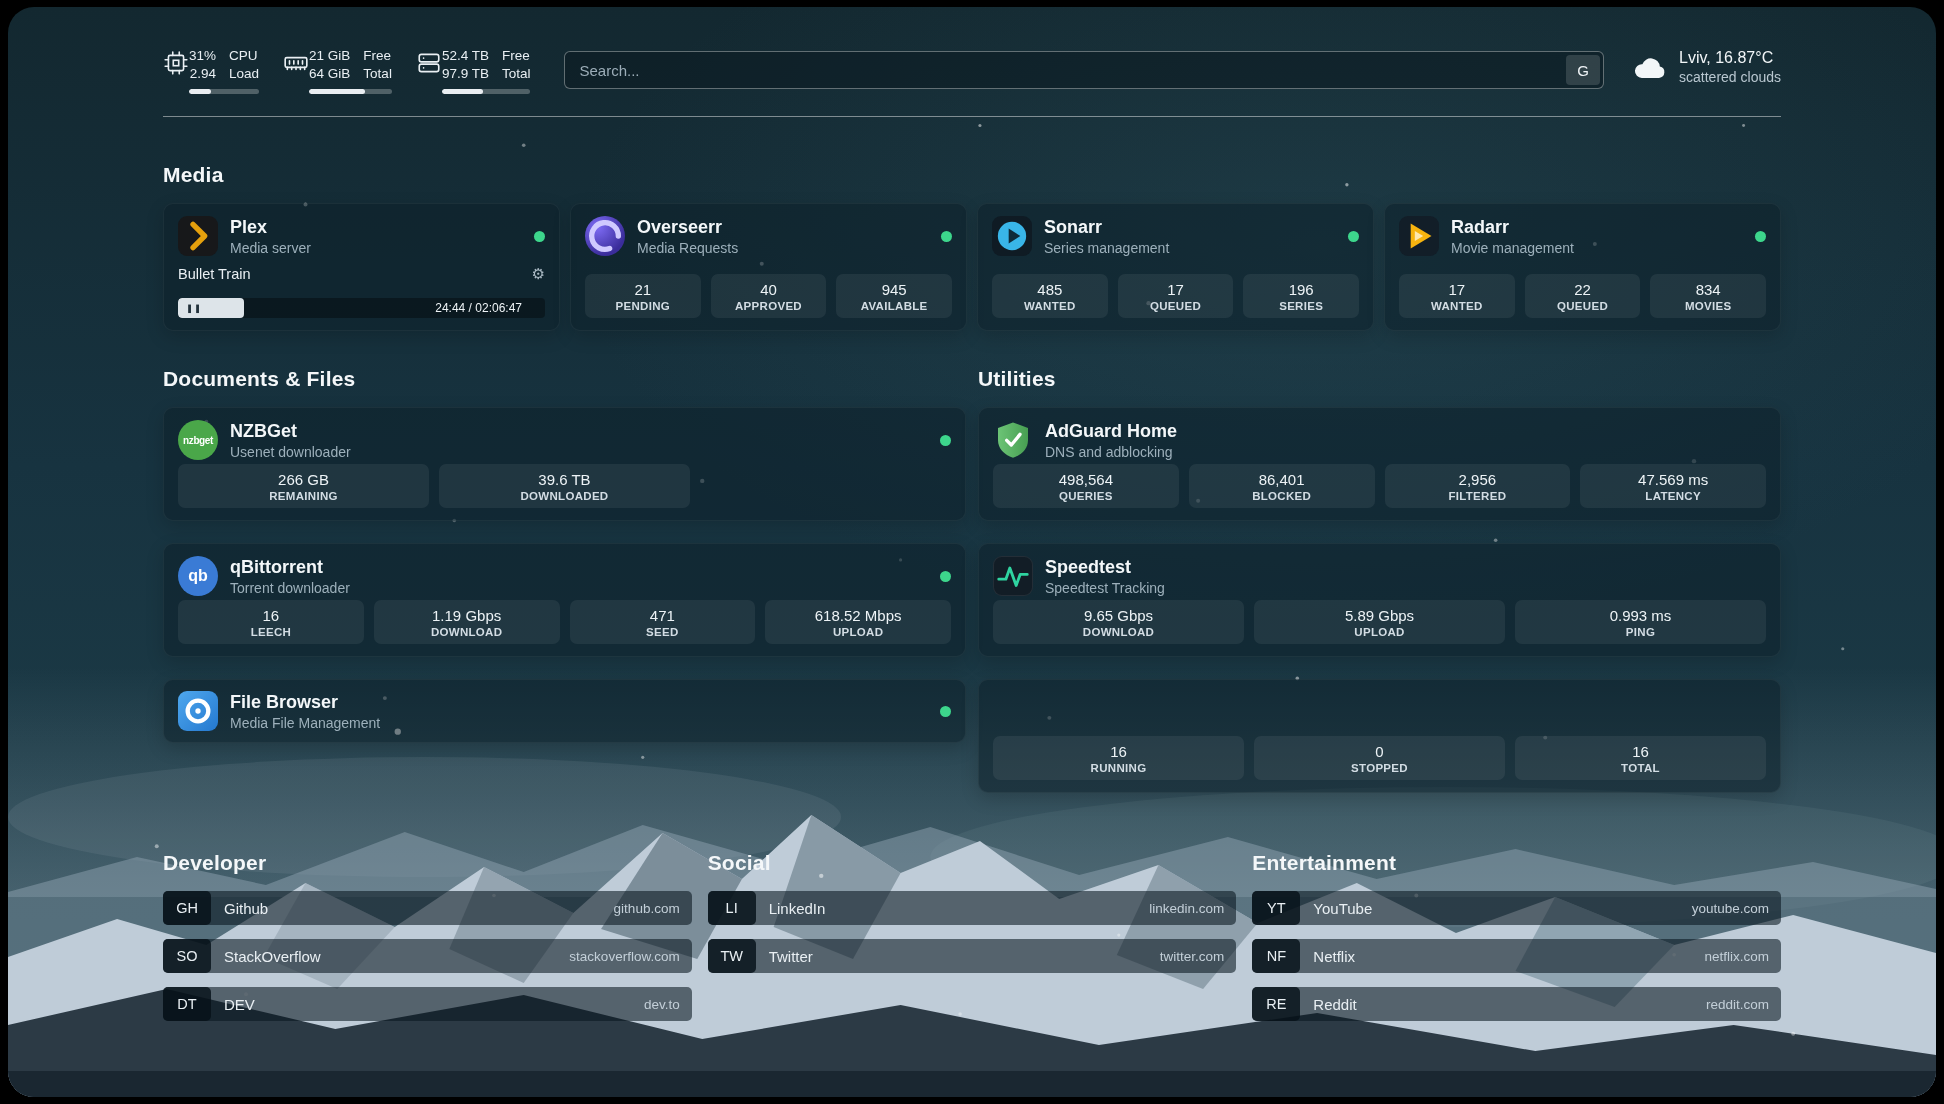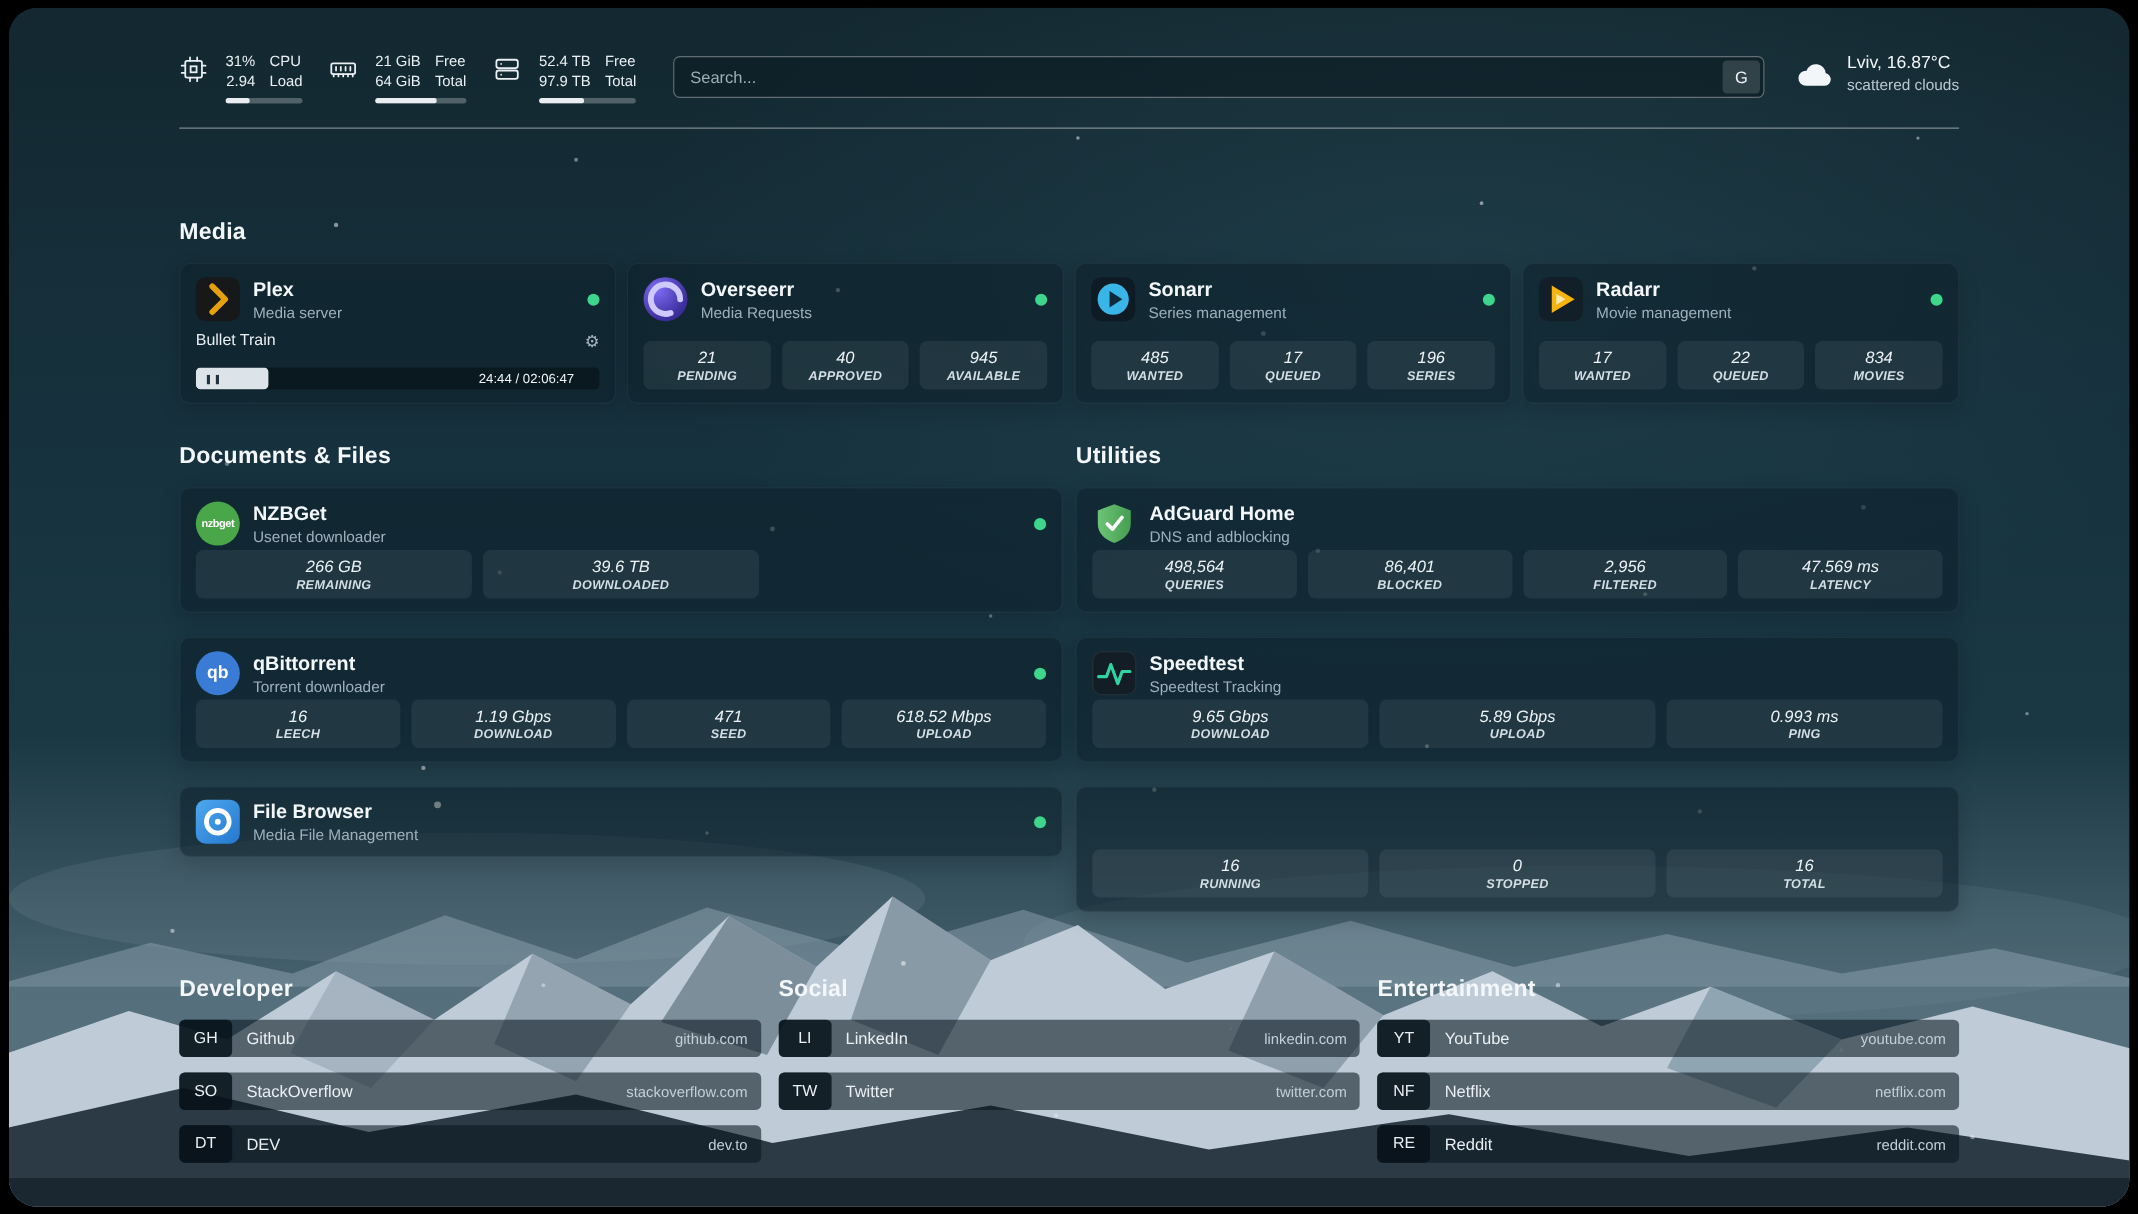--- a/index.html
+++ b/index.html
@@ -12,21 +12,21 @@
       linear-gradient(180deg,#132830 0%,#173340 42%,#1b3945 68%,#1f3f4b 100%);
   }
   .bg-layer { position:absolute; inset:0; z-index:0; pointer-events:none; }
   .mountains { position:absolute; left:0; right:0; bottom:0; width:100%; height:470px; display:block; }
   .snow { position:absolute; inset:0; width:100%; height:100%; }
   .content { position:relative; z-index:2; width:1618px; margin:0 auto; }
 
   
   .topbar { display:flex; align-items:flex-start; padding-top:40px; }
   .monitors { display:flex; gap:24px; flex-shrink:0; }
-  .monitor { display:flex; gap:16px; align-items:flex-start; }
+  .monitor { display:flex; gap:0; align-items:flex-start; }
   .monitor > svg { width:26px; height:26px; margin-top:3px; flex-shrink:0; }
   .mon-block { display:flex; flex-direction:column; }
   .mon-cols { display:flex; gap:13px; }
   .mon-col { display:flex; flex-direction:column; font-size:13.5px; color:#e9eff3; line-height:1.35; }
   .mon-col.values { align-items:flex-end; }
   .mon-bar { margin-top:6px; height:5px; border-radius:3px; background:rgba(255,255,255,0.26); overflow:hidden; }
   .mon-fill { height:100%; background:#e9edf1; border-radius:3px; }
 
   .searchbar { flex:1; margin:4px 28px 0 34px; position:relative; height:38px; }
   .searchbar input {
@@ -43,21 +43,21 @@
   }
   .weather { display:flex; align-items:center; gap:11px; flex-shrink:0; margin-top:2px; }
   .weather svg { width:36px; height:30px; }
   .weather .w-line1 { font-size:16px; color:#f2f6f8; }
   .weather .w-line2 { font-size:14px; color:#b9c7d0; margin-top:2px; }
 
   .divider { margin-top:22px; border-bottom:1.5px solid rgba(255,255,255,0.45); }
 
   
   .section-title { font-size:21px; font-weight:700; color:#f4f7f9; margin-bottom:16px; letter-spacing:0.2px; }
-  .media-section { margin-top:82px; }
+  .media-section { margin-top:46px; }
   .media-grid { display:grid; grid-template-columns:repeat(4,1fr); gap:10px; }
   .two-col { display:grid; grid-template-columns:1fr 1fr; gap:12px; margin-top:36px; align-items:start; }
   .col-stack { display:flex; flex-direction:column; gap:22px; }
 
   
   .card {
     background:rgba(12,30,40,0.52); border:1px solid rgba(255,255,255,0.05);
     border-radius:10px; padding:12px 14px; position:relative;
     display:flex; flex-direction:column; cursor:pointer;
     box-shadow:0 6px 18px rgba(0,0,0,0.16);
@@ -70,21 +70,21 @@
   .app-icon svg { width:100%; height:100%; }
   .app-meta { min-width:0; }
   .app-name { font-size:18px; font-weight:700; color:#f3f7f9; line-height:1.15; }
   .app-desc { font-size:14px; color:#9db0bb; margin-top:2px; }
   .status-dot { margin-left:auto; width:11px; height:11px; border-radius:50%; background:#3dd68c; flex-shrink:0; }
 
   .stats { display:grid; gap:10px; margin-top:auto; }
   .stats.c3 { grid-template-columns:repeat(3,1fr); }
   .stats.c4 { grid-template-columns:repeat(4,1fr); }
   .stat { background:rgba(255,255,255,0.065); border-radius:7px; height:44px;
-          display:flex; flex-direction:column; align-items:center; justify-content:center; gap:2px;font-style:italic; }
+          display:flex; flex-direction:column; align-items:center; justify-content:center; gap:2px; }
   .stat-value { font-size:15px; color:#edf3f6; }
   .stat-label { font-size:11.5px; font-weight:700; color:#d3dde4; letter-spacing:0.3px; }
 
   
   .media-row { display:flex; align-items:center; justify-content:space-between; margin-top:9px; }
   .np-title { font-size:14.5px; color:#e9eff3; }
   .gear { color:#a9b8c2; font-size:15px; cursor:pointer; }
   .media-progress { margin-top:auto; height:20px; border-radius:4px; background:rgba(0,0,0,0.35); position:relative; overflow:hidden; }
   .media-fill { position:absolute; left:0; top:0; bottom:0; background:#dde4e9; border-radius:4px; }
   .pause { position:absolute; left:8px; top:50%; transform:translateY(-50%); font-size:8.5px; color:#22313b; letter-spacing:1px; cursor:pointer; }

